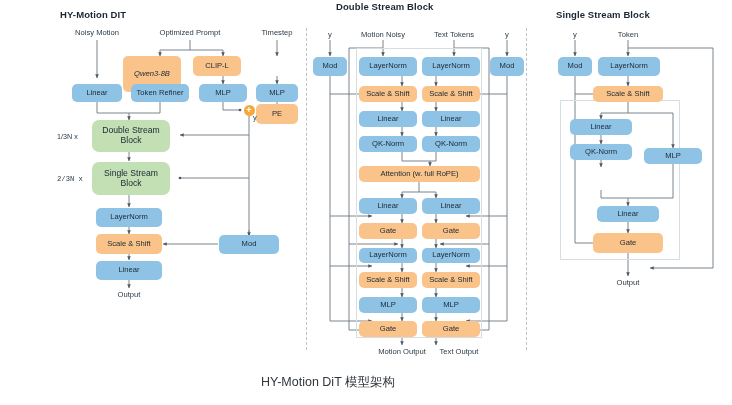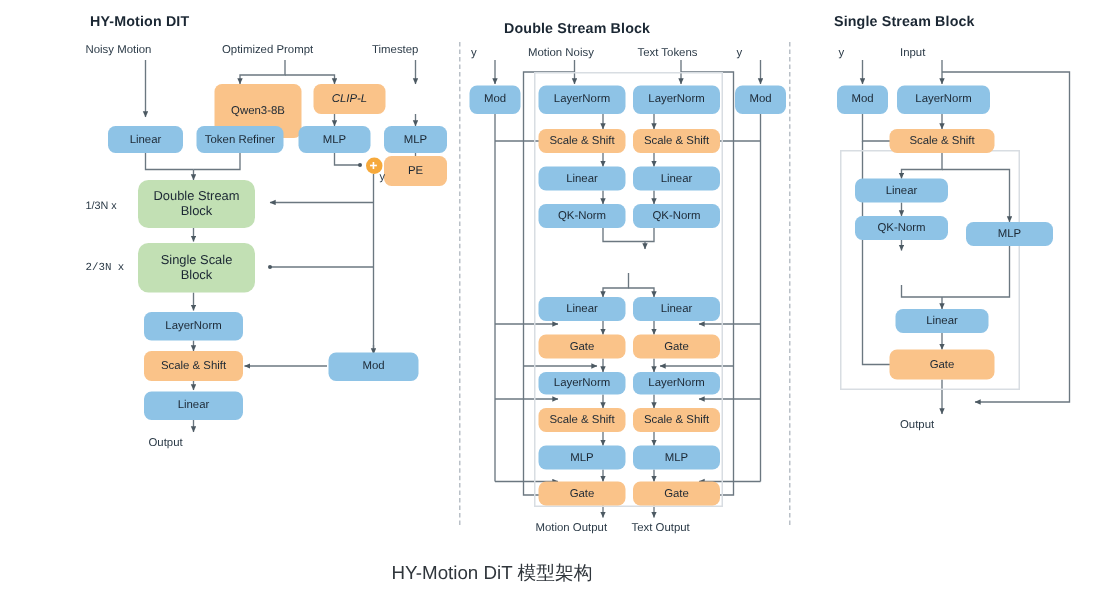--- a/index.html
+++ b/index.html
@@ -10,21 +10,21 @@
   }
   #stage{position:absolute;left:0;top:0;width:732px;height:405px;}
   svg#wires{position:absolute;left:0;top:0;width:732px;height:405px;pointer-events:none;}
 
   .panel-title{
     position:absolute;font-size:9.5px;font-weight:bold;color:#1b2733;
     letter-spacing:.1px;white-space:nowrap;
   }
   .io-label{
     position:absolute;font-size:7.6px;color:#2b3a47;white-space:nowrap;
-    text-align:left;
+    text-align:center;
   }
   .mult-label{
     position:absolute;font-size:7.2px;color:#2b3a47;white-space:nowrap;
   }
   .y-label{
     position:absolute;font-size:7.4px;color:#2b3a47;white-space:nowrap;
   }
 
   .node{
     position:absolute;border-radius:5px;box-sizing:border-box;
@@ -194,48 +194,48 @@
       <path d="M628,222 L628,233" marker-end="url(#ah)"></path>
 
       <path d="M628,253 L628,268 L628,276" marker-end="url(#ah)"></path>
     </g>
   </svg>
 
   <div class="vdivider" style="left:306px;top:28px;height:322px;"></div>
   <div class="vdivider" style="left:526px;top:28px;height:322px;"></div>
 
   <div class="panel-title" style="left:60px;top:9px;">HY-Motion DIT</div>
-  <div class="panel-title" style="left:336px;top:14px;">Double Stream Block</div>
+  <div class="panel-title" style="left:336px;top:1px;">Double Stream Block</div>
   <div class="panel-title" style="left:556px;top:9px;">Single Stream Block</div>
 
   <div class="io-label" style="left:57px;top:28px;width:80px;">Noisy Motion</div>
   <div class="io-label" style="left:148px;top:28px;width:84px;">Optimized Prompt</div>
   <div class="io-label" style="left:248px;top:28px;width:58px;">Timestep</div>
 
-  <div class="node orange" style="left:143px;top:56px;width:58px;height:36px;">Qwen3-8B</div>
-  <div class="node orange" style="left:209px;top:56px;width:48px;height:20px;font-style:italic;">CLIP-L</div>
+  <div class="node orange" style="left:123px;top:56px;width:58px;height:36px;font-style:italic;">Qwen3-8B</div>
+  <div class="node orange" style="left:193px;top:56px;width:48px;height:20px;">CLIP-L</div>
   <div class="node orange" style="left:256px;top:56px;width:42px;height:20px;margin-top:48px;">PE</div>
 
   <div class="node blue" style="left:72px;top:84px;width:50px;height:18px;">Linear</div>
   <div class="node blue" style="left:131px;top:84px;width:58px;height:18px;">Token Refiner</div>
   <div class="node blue" style="left:199px;top:84px;width:48px;height:18px;">MLP</div>
   <div class="node blue" style="left:256px;top:84px;width:42px;height:18px;">MLP</div>
 
   <div class="plusnode" style="left:243.5px;top:104.5px;">+</div>
   <div class="y-label" style="left:253px;top:113px;">y</div>
 
   <div class="mult-label" style="left:57px;top:132px;">1/3N x</div>
   <div class="node green two-line" style="left:92px;top:120px;width:78px;height:32px;">
     <span>Double Stream</span>
     <span>Block</span>
   </div>
 
   <div class="mult-label" style="left:57px;top:175px;font-family:Liberation Mono, monospace;">2/3N x</div>
   <div class="node green two-line" style="left:92px;top:162px;width:78px;height:33px;">
-    <span>Single Scale</span>
+    <span>Single Stream</span>
     <span>Block</span>
   </div>
 
   <div class="node blue" style="left:96px;top:208px;width:66px;height:19px;">LayerNorm</div>
   <div class="node orange" style="left:96px;top:234px;width:66px;height:20px;">Scale &amp; Shift</div>
   <div class="node blue" style="left:96px;top:261px;width:66px;height:19px;">Linear</div>
   <div class="node blue" style="left:219px;top:235px;width:60px;height:19px;">Mod</div>
 
   <div class="io-label" style="left:99px;top:290px;width:60px;">Output</div>
 
@@ -252,40 +252,41 @@
   <div class="node blue" style="left:359px;top:57px;width:58px;height:19px;">LayerNorm</div>
   <div class="node orange" style="left:359px;top:86px;width:58px;height:16px;">Scale &amp; Shift</div>
   <div class="node blue" style="left:359px;top:111px;width:58px;height:16px;">Linear</div>
   <div class="node blue" style="left:359px;top:136px;width:58px;height:16px;">QK-Norm</div>
 
   <div class="node blue" style="left:422px;top:57px;width:58px;height:19px;">LayerNorm</div>
   <div class="node orange" style="left:422px;top:86px;width:58px;height:16px;">Scale &amp; Shift</div>
   <div class="node blue" style="left:422px;top:111px;width:58px;height:16px;">Linear</div>
   <div class="node blue" style="left:422px;top:136px;width:58px;height:16px;">QK-Norm</div>
 
+  <div class="node orange" style="left:359px;top:166px;width:121px;height:16px;">Attention (w. full RoPE)</div>
 
   <div class="node blue" style="left:359px;top:198px;width:58px;height:16px;">Linear</div>
   <div class="node orange" style="left:359px;top:223px;width:58px;height:16px;">Gate</div>
   <div class="node blue" style="left:359px;top:248px;width:58px;height:15px;">LayerNorm</div>
   <div class="node orange" style="left:359px;top:272px;width:58px;height:16px;">Scale &amp; Shift</div>
   <div class="node blue" style="left:359px;top:297px;width:58px;height:16px;">MLP</div>
   <div class="node orange" style="left:359px;top:321px;width:58px;height:16px;">Gate</div>
 
   <div class="node blue" style="left:422px;top:198px;width:58px;height:16px;">Linear</div>
   <div class="node orange" style="left:422px;top:223px;width:58px;height:16px;">Gate</div>
   <div class="node blue" style="left:422px;top:248px;width:58px;height:15px;">LayerNorm</div>
   <div class="node orange" style="left:422px;top:272px;width:58px;height:16px;">Scale &amp; Shift</div>
   <div class="node blue" style="left:422px;top:297px;width:58px;height:16px;">MLP</div>
   <div class="node orange" style="left:422px;top:321px;width:58px;height:16px;">Gate</div>
 
   <div class="io-label" style="left:357px;top:347px;width:90px;">Motion Output</div>
   <div class="io-label" style="left:421px;top:347px;width:76px;">Text Output</div>
 
   <div class="io-label" style="left:559px;top:30px;width:32px;">y</div>
-  <div class="io-label" style="left:600px;top:30px;width:56px;">Input</div>
+  <div class="io-label" style="left:600px;top:30px;width:56px;">Token</div>
 
   <div class="group-box" style="left:560px;top:100px;width:120px;height:160px;"></div>
 
   <div class="node blue" style="left:558px;top:57px;width:34px;height:19px;">Mod</div>
   <div class="node blue" style="left:598px;top:57px;width:62px;height:19px;">LayerNorm</div>
   <div class="node orange" style="left:593px;top:86px;width:70px;height:16px;">Scale &amp; Shift</div>
   <div class="node blue" style="left:570px;top:119px;width:62px;height:16px;">Linear</div>
   <div class="node blue" style="left:570px;top:144px;width:62px;height:16px;">QK-Norm</div>
   <div class="node blue" style="left:644px;top:148px;width:58px;height:16px;">MLP</div>
   <div class="node blue" style="left:597px;top:206px;width:62px;height:16px;">Linear</div>

